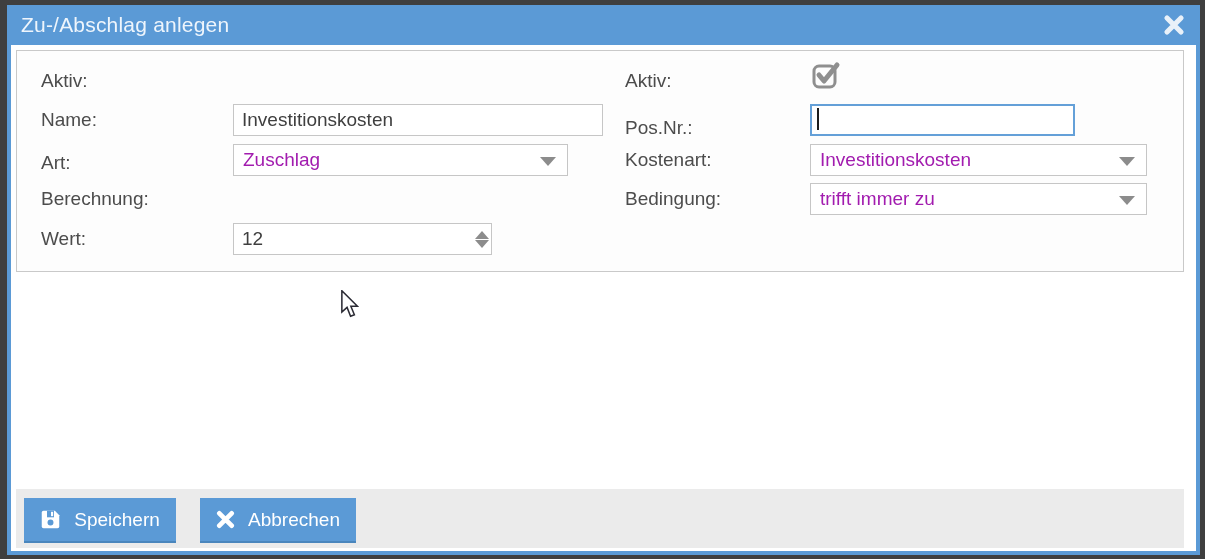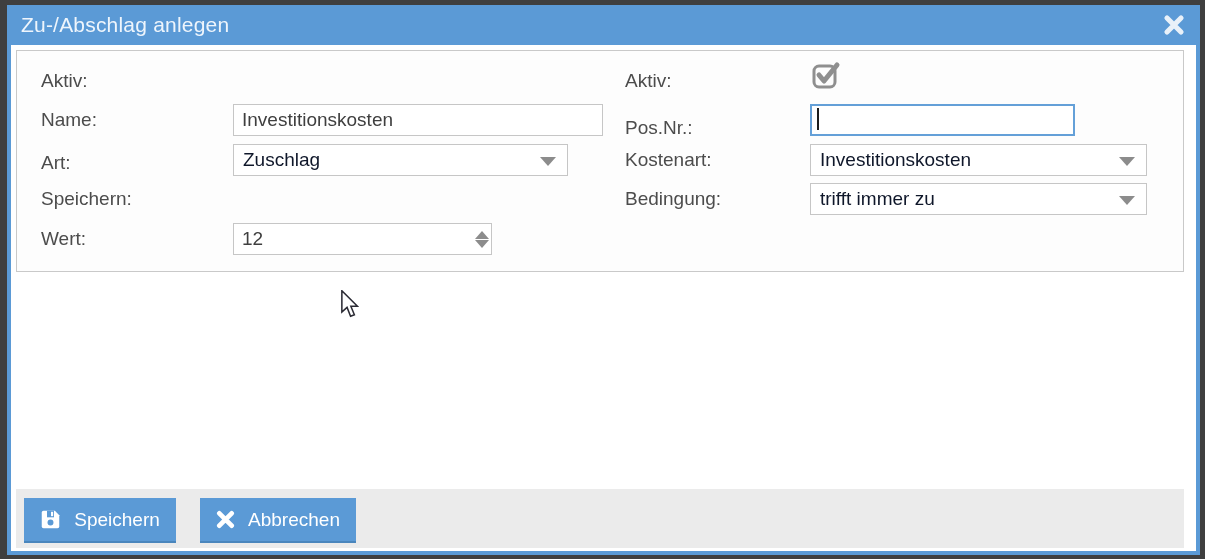--- a/index.html
+++ b/index.html
@@ -28,21 +28,21 @@
   .flabel{
     position:absolute;height:32px;line-height:32px;font-size:19px;color:#4c4c4c;white-space:nowrap;
   }
   .tinput{
     position:absolute;height:32px;border:1px solid #c6c6c6;background:#fff;
     font-family:inherit;font-size:19px;color:#3f3f3f;padding:0 8px;outline:none;
   }
   .tinput.focused{border:2px solid #64a0d8;}
   .selectbox{
     position:absolute;height:32px;border:1px solid #c6c6c6;background:#fff;
-    font-size:19px;color:#0f172a;display:flex;align-items:center;
+    font-size:19px;color:#a21caf;display:flex;align-items:center;
     padding:0 30px 0 9px;cursor:default;
   }
   .selectbox .sel-text{white-space:nowrap;overflow:hidden;}
   .dd-arrow{
     position:absolute;right:11px;top:12px;width:0;height:0;
     border-left:8px solid transparent;border-right:8px solid transparent;
     border-top:9px solid #8c8c8c;
   }
   .spinner{
     position:absolute;right:10px;top:8px;width:0;height:0;display:flex;flex-direction:column;align-items:center;
@@ -87,21 +87,21 @@
 
         <span class="flabel" style="left:24px;top:53px;">Name:</span>
         <input class="tinput" style="left: 216px; top: 53px; width: 370px;" value="Investitionskosten">
 
         <span class="flabel" style="left:24px;top:96px;">Art:</span>
         <div class="selectbox" style="left:216px;top:93px;width:335px;">
           <span class="sel-text">Zuschlag</span>
           <span class="dd-arrow"></span>
         </div>
 
-        <span class="flabel" style="left:24px;top:132px;">Speichern:</span>
+        <span class="flabel" style="left:24px;top:132px;">Berechnung:</span>
 
         <span class="flabel" style="left:24px;top:172px;">Wert:</span>
         <div style="position:absolute;left:216px;top:172px;width:259px;height:32px;">
           <input class="tinput" style="left: 0px; top: 0px; width: 259px;" value="12">
           <span class="spinner">
             <span class="spin-up"></span>
             <span class="spin-down"></span>
           </span>
         </div>
 

